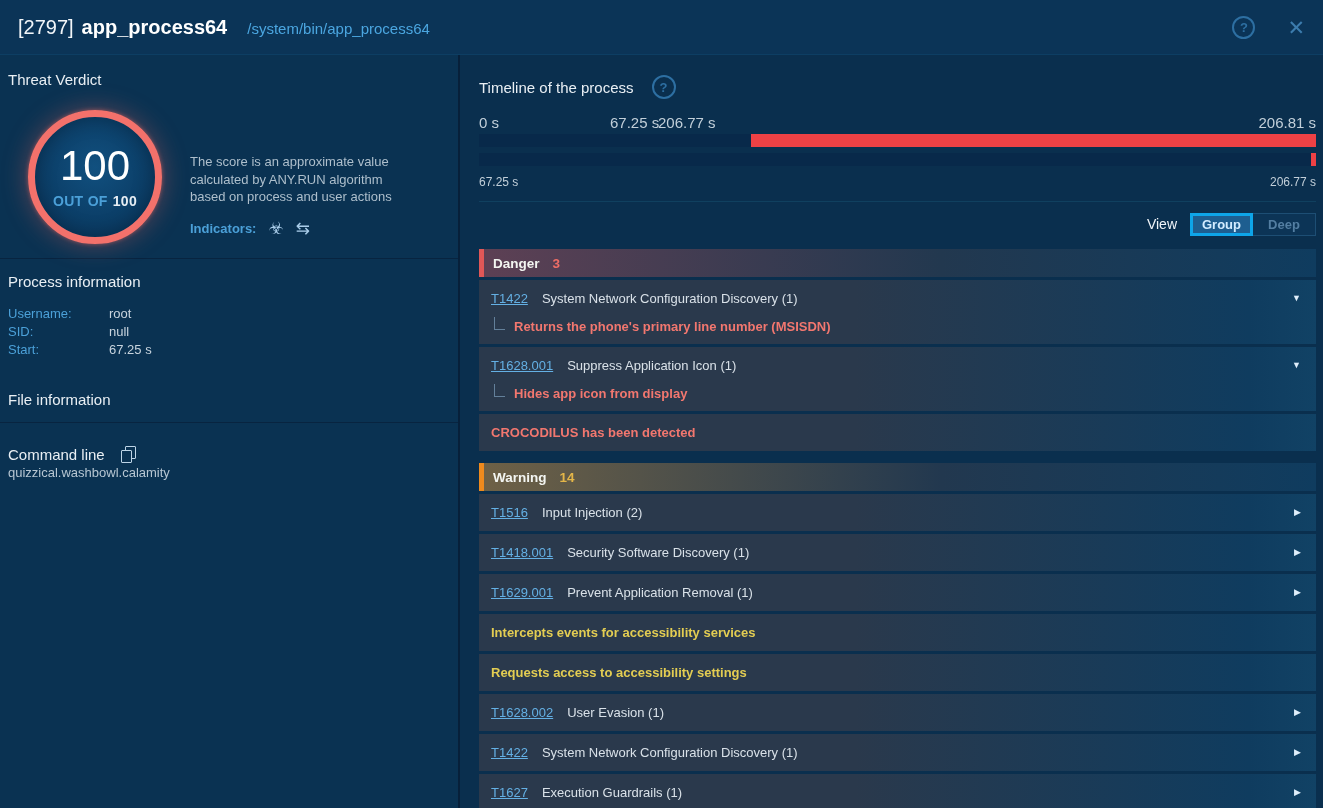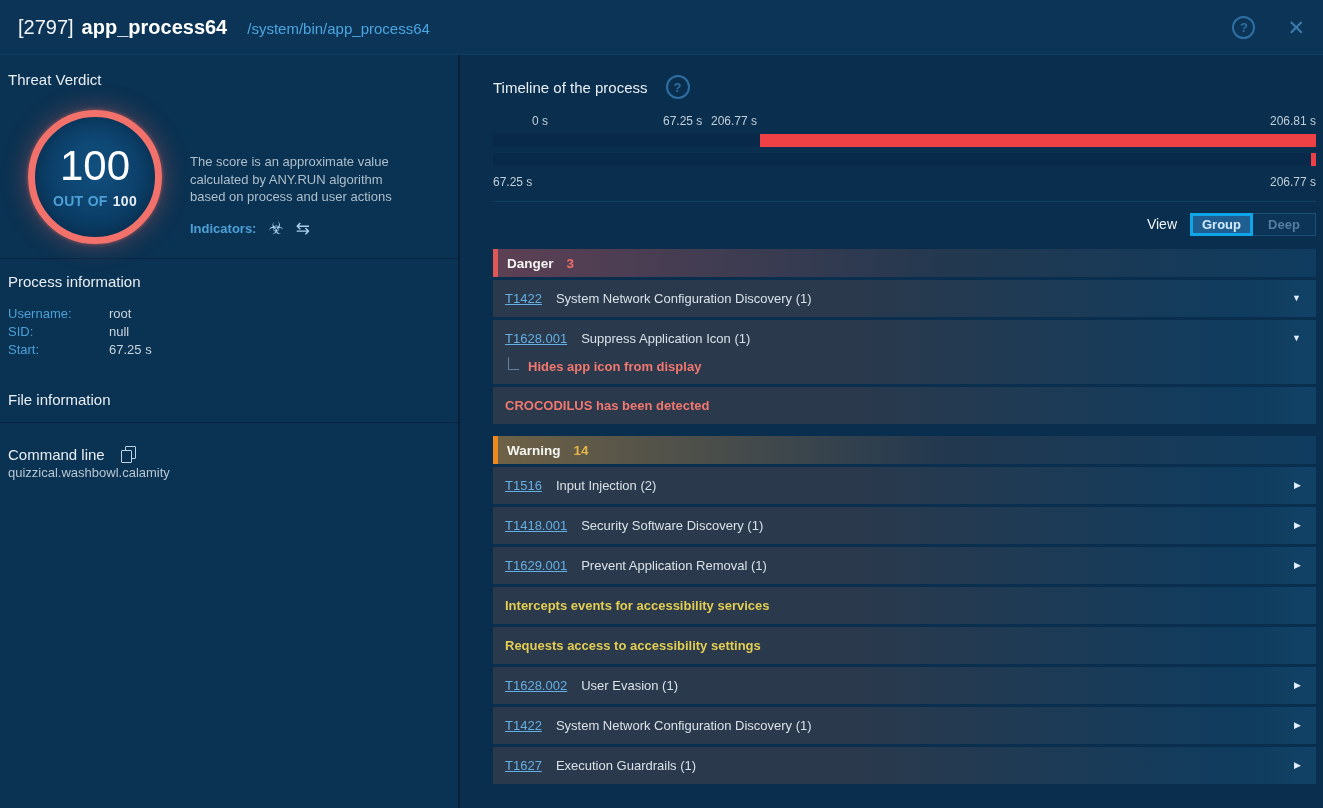--- a/index.html
+++ b/index.html
@@ -26,21 +26,21 @@
   }
   .app-header .ring-help { margin-right:32px; }
   .close-x { font-size:21px; color:#3c7cae; cursor:pointer; line-height:1; }
 
   
   .content { flex:1; display:flex; min-height:0; }
   .left-panel {
     width:460px; flex:0 0 460px; background:#0a3252;
     border-right:2px solid #07203a; padding-top:16px;
   }
-  .right-panel { flex:1; padding:20px 7px 0 33px; background:#0a2f4e; min-width:0; }
+  .right-panel { flex:1; padding:20px 7px 0 19px; background:#0a2f4e; min-width:0; }
 
   .section-heading { font-size:15px; font-weight:500; color:#e9eff4; }
   .lp-pad { padding-left:8px; padding-right:10px; }
   .lp-divider { border-top:1px solid #082440; margin-top:14px; }
 
   
   .verdict-body { display:flex; margin-top:10px; }
   .score-wrap { width:190px; flex:0 0 190px; display:flex; justify-content:center; padding-top:12px; }
   .score-circle {
     width:134px; height:134px; border-radius:50%;
@@ -78,21 +78,21 @@
   }
   .copy-btn::after {
     content:""; position:absolute; left:0; top:4px; width:9px; height:11px;
     border:1.5px solid #bdd4e6; border-radius:1px; background:#0a3252;
   }
   .cmd-value { margin-top:2px; font-size:13px; color:#b7c6d2; }
 
   
   .tl-head { display:flex; align-items:center; }
   .tl-head .ring-help { margin-left:18px; width:24px; height:24px; }
-  .tl-labels { position:relative; height:15px; margin-top:15px; font-size:12px; color:#c2cfd9;margin-left:39px; }
+  .tl-labels { position:relative; height:15px; margin-top:15px; font-size:15px; color:#c2cfd9; }
   .tl-l-start { position:absolute; left:0; top:0; }
   .tl-l-mid1 { position:absolute; left:131px; top:0; }
   .tl-l-mid2 { position:absolute; left:179px; top:0; }
   .tl-l-end { position:absolute; right:0; top:0; }
   .tl-bar { position:relative; height:13px; background:#08294a; overflow:hidden; }
   .tl-bar-top { margin-top:5px; }
   .tl-bar-bottom { margin-top:6px; }
   .tl-red { position:absolute; top:0; bottom:0; right:0; background:#ee4145; }
   .tl-labels-bottom { position:relative; height:15px; margin-top:9px; font-size:12px; color:#c2cfd9; }
   .tl-divider { border-top:1px solid #10405f; margin-top:11px; }
@@ -253,20 +253,26 @@
     <span class="sec-title">Danger</span>
     <span class="sec-count">3</span>
   </div>
 
   <div class="t-row group-row">
     <div class="main-line">
       <span class="tid-link">T1422</span>
       <span class="t-name">System Network Configuration Discovery (1)</span>
     </div>
     <span class="caret">▼</span>
+    <div>
+            <div class="child-line">
+              <span class="elbow"></span>
+              <span class="child-text danger-text">Returns the phone's primary line number (MSISDN)</span>
+            </div>
+          </div>
   </div>
 
   <div class="t-row group-row">
     <div class="main-line">
       <span class="tid-link">T1628.001</span>
       <span class="t-name">Suppress Application Icon (1)</span>
     </div>
     <span class="caret">▼</span>
     <div>
             <div class="child-line">

